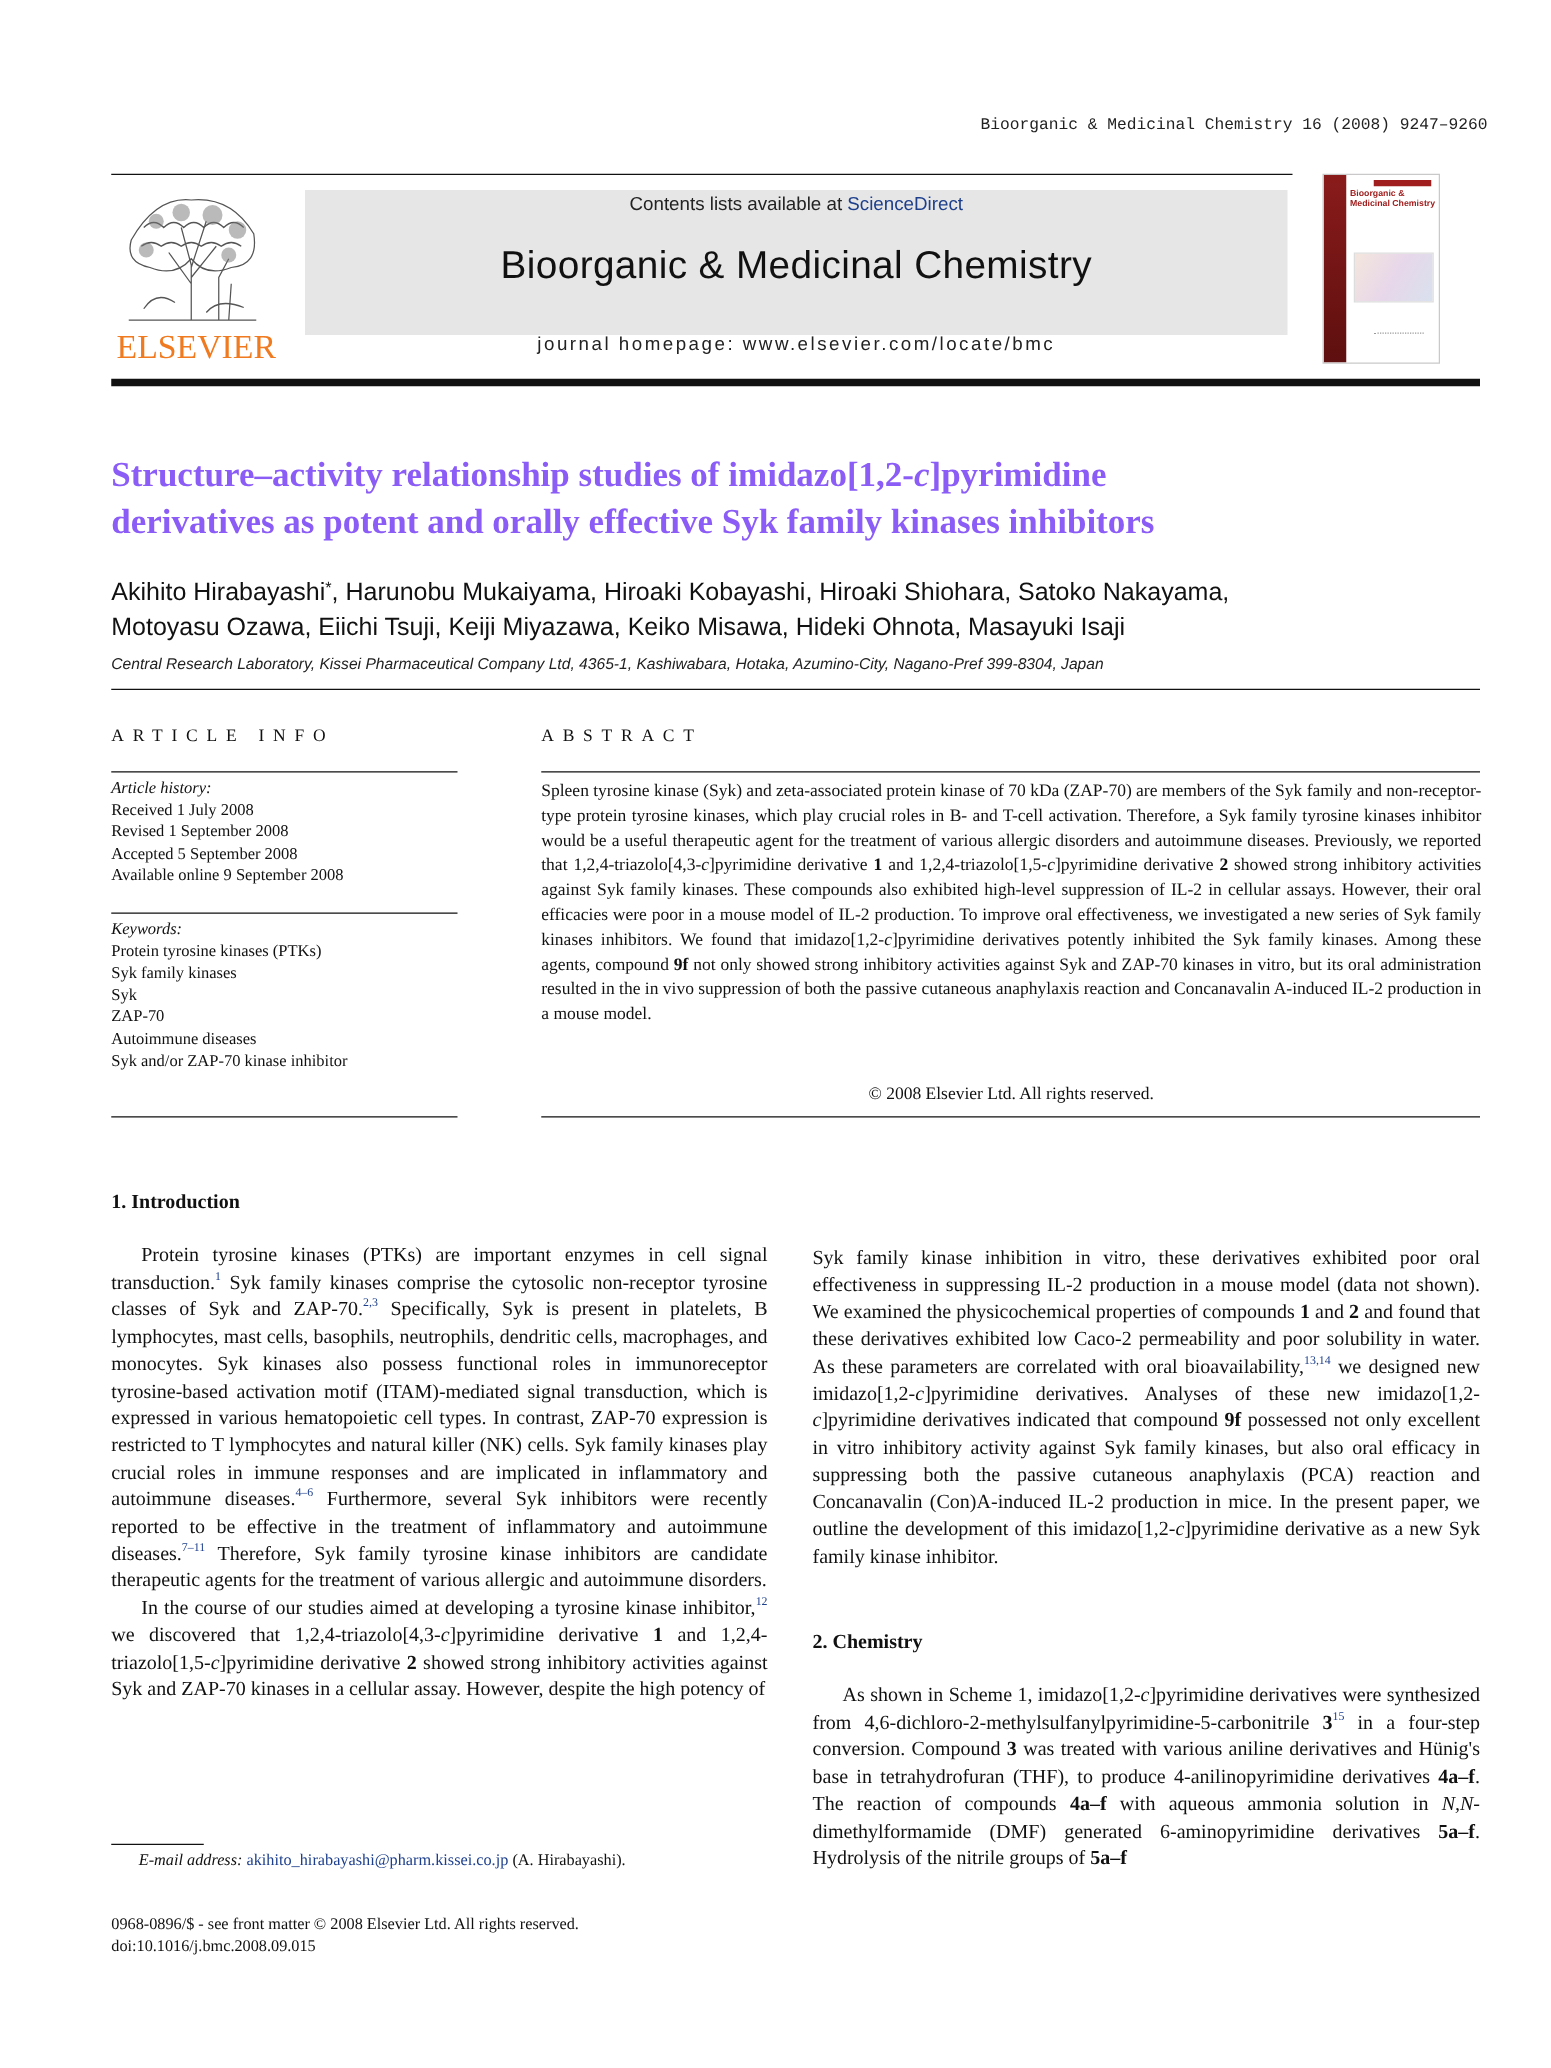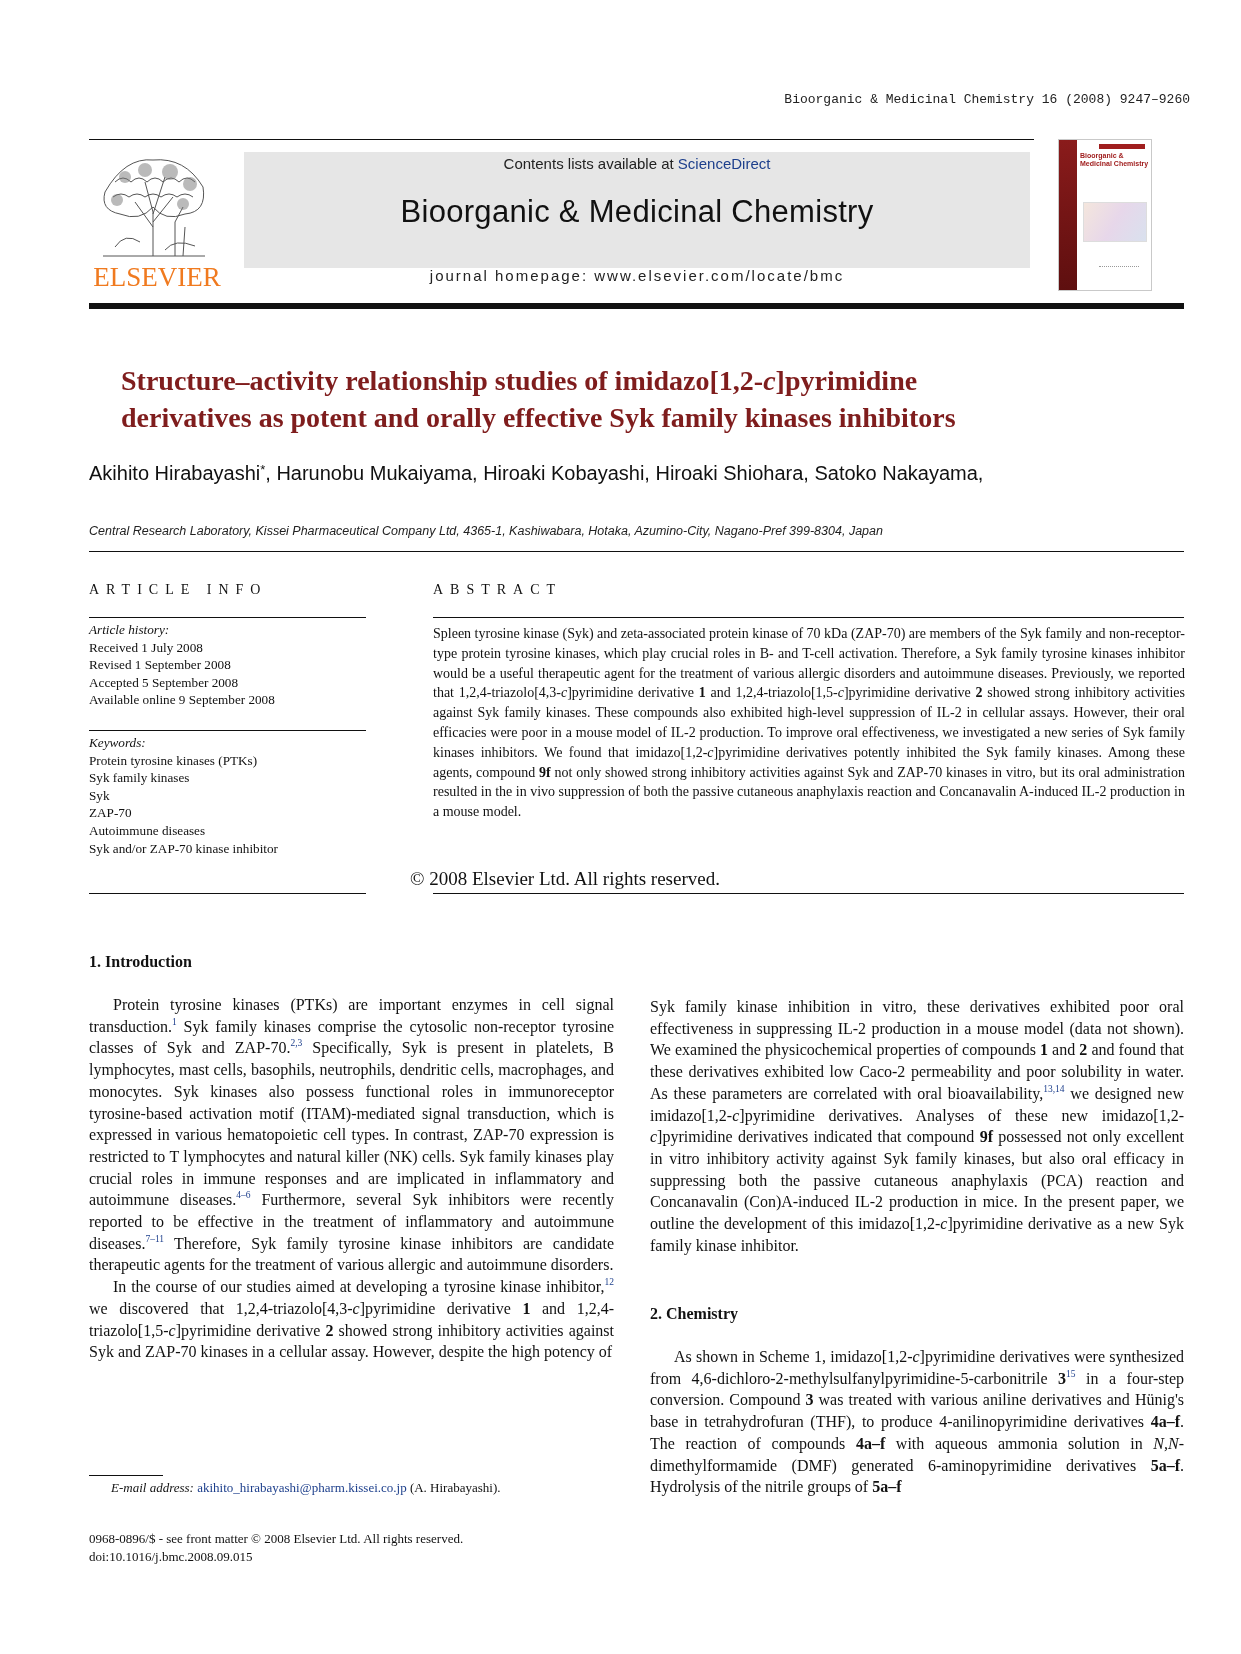--- a/index.html
+++ b/index.html
@@ -15,29 +15,29 @@
   .contents-line .sd { color: #1d3f8c; }
   .journal-title { position: absolute; top: 42px; left: 0; width: 100%; text-align: center; font-family: "Liberation Sans", sans-serif; font-size: 31px; color: #111; letter-spacing: 0.3px; }
   .homepage { position: absolute; top: 115px; left: 0; width: 100%; text-align: center; font-family: "Liberation Sans", sans-serif; font-size: 15px; letter-spacing: 2px; color: #222; }
   .cover { top: 139px; left: 1058px; width: 92px; height: 150px; border: 1px solid #c9c9c9; background: #fff; overflow: hidden; }
   .cover-spine { position: absolute; top: 0; left: 0; width: 18px; height: 100%; background: linear-gradient(#8a1b1b, #5e0f0f); }
   .cover-topbar { position: absolute; top: 4px; left: 40px; width: 46px; height: 5px; background: #a01e1e; }
   .cover-title { position: absolute; top: 12px; left: 21px; width: 70px; font-family: "Liberation Sans", sans-serif; font-weight: bold; font-size: 7px; line-height: 8px; color: #a01e1e; }
   .cover-img { position: absolute; top: 62px; left: 24px; width: 62px; height: 38px; background: linear-gradient(120deg,#f4e6dd,#e7d7ea,#d9e1ee); border: 1px solid #ddd; }
   .cover-foot { position: absolute; top: 126px; left: 40px; width: 40px; height: 12px; border-top: 1px dotted #999; }
   .rule-thick { top: 303px; left: 89px; width: 1095px; height: 6px; background: #111; }
-  .title { top: 362px; left: 89px; width: 1080px; font-family: "Liberation Serif", serif; font-weight: bold; font-size: 28px; line-height: 37px; color: #7f1d1d; margin-left: 32px; }
+  .title { top: 362px; left: 89px; width: 1080px; font-family: "Liberation Serif", serif; font-weight: bold; font-size: 28px; line-height: 37px; color: #8b5cf6; }
   .authors { top: 456px; left: 89px; width: 1090px; font-family: "Liberation Sans", sans-serif; font-size: 20px; line-height: 28px; color: #111; }
   .affil { top: 524px; left: 89px; width: 1090px; font-style: italic; font-size: 12.5px; font-family: "Liberation Sans", sans-serif; color: #222; }
   .rule-thin { height: 1px; background: #111; }
   .sec-label { font-family: "Liberation Serif", serif; font-size: 14px; letter-spacing: 7px; color: #111; }
   .info-block { font-size: 13.2px; line-height: 17.6px; color: #111; }
   .info-block .head { font-style: italic; }
   .abstract { top: 624px; left: 433px; width: 752px; font-size: 14px; line-height: 19.8px; text-align: justify; color: #111; }
-  .copyright { top: 868px; left: 410px; width: 752px; text-align: left; font-size: 19px; }
+  .copyright { top: 868px; left: 433px; width: 752px; text-align: center; font-size: 14px; }
   .col { font-size: 16px; line-height: 21.7px; text-align: justify; color: #111; }
   .col p { margin: 0; text-indent: 24px; }
   .col p.noindent { text-indent: 0; }
   .h2 { font-weight: bold; font-size: 16px; font-family: "Liberation Serif", serif; }
   sup { font-size: 9.5px; vertical-align: 7px; line-height: 0; color: #1d3f8c; }
   .link { color: #1d3f8c; }
   .fn { font-size: 13px; line-height: 18px; color: #111; }
   .issn { font-size: 13px; line-height: 18px; color: #111; }
 </style>
 </head>
@@ -85,20 +85,21 @@
 
 <div class="abs rule-thick"></div>
 
 <div class="abs title">
   <span>Structure–activity relationship studies of imidazo[1,2-</span><i>c</i><span>]pyrimidine</span><br>
   <span>derivatives as potent and orally effective Syk family kinases inhibitors</span>
 </div>
 
 <div class="abs authors">
   <span>Akihito Hirabayashi</span><span style="font-size:13px;vertical-align:6px;">*</span><span>, Harunobu Mukaiyama, Hiroaki Kobayashi, Hiroaki Shiohara, Satoko Nakayama,</span><br>
+  <span>Motoyasu Ozawa, Eiichi Tsuji, Keiji Miyazawa, Keiko Misawa, Hideki Ohnota, Masayuki Isaji</span>
 </div>
 
 <div class="abs affil">Central Research Laboratory, Kissei Pharmaceutical Company Ltd, 4365-1, Kashiwabara, Hotaka, Azumino-City, Nagano-Pref 399-8304, Japan</div>
 <div class="abs rule-thin" style="top:551px;left:89px;width:1095px;"></div>
 
 <div class="abs sec-label" style="top:582px;left:89px;">ARTICLE INFO</div>
 <div class="abs rule-thin" style="top:617px;left:89px;width:277px;"></div>
 <div class="abs info-block" style="top:621px;left:89px;width:280px;">
   <div class="head">Article history:</div>
   <div>Received 1 July 2008</div>

